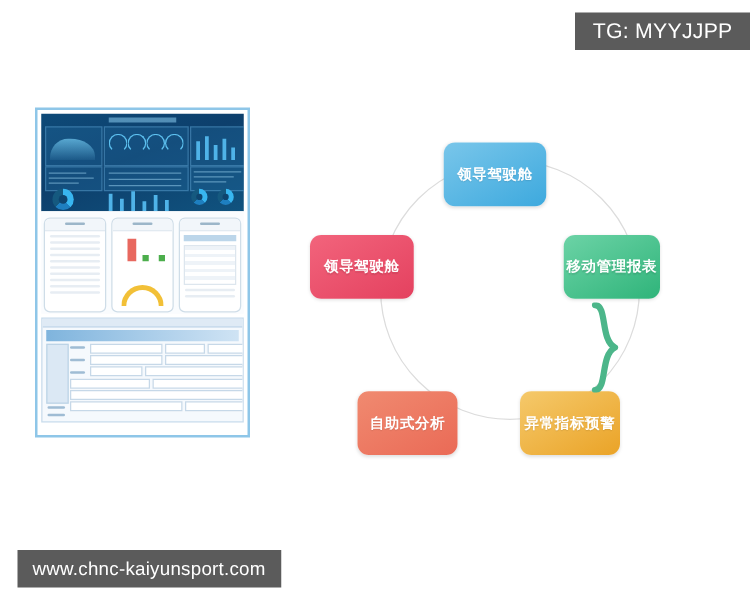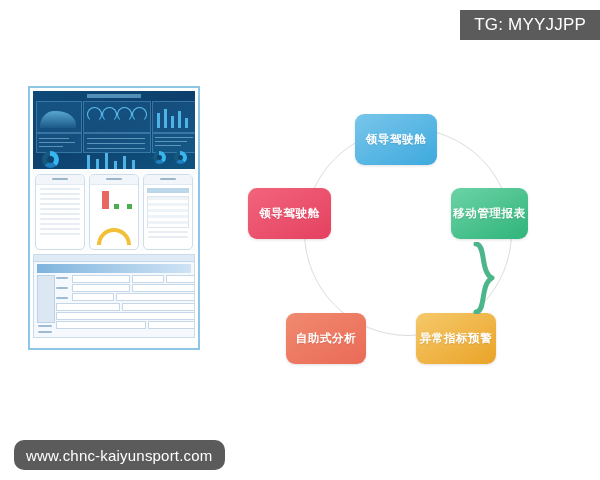--- a/index.html
+++ b/index.html
@@ -32,21 +32,20 @@
     height: 30px;
     padding: 0 14px;
     font-size: 17px;
   }
   #wm-url {
     left: 14px;
     top: 440px;
     height: 30px;
     padding: 0 12px;
     font-size: 15px;
-    border-radius: 10px;
   }
 
   
   #poster-panel {
     position: absolute;
     left: 28px;
     top: 86px;
     width: 190px;
     height: 292px;
   }

